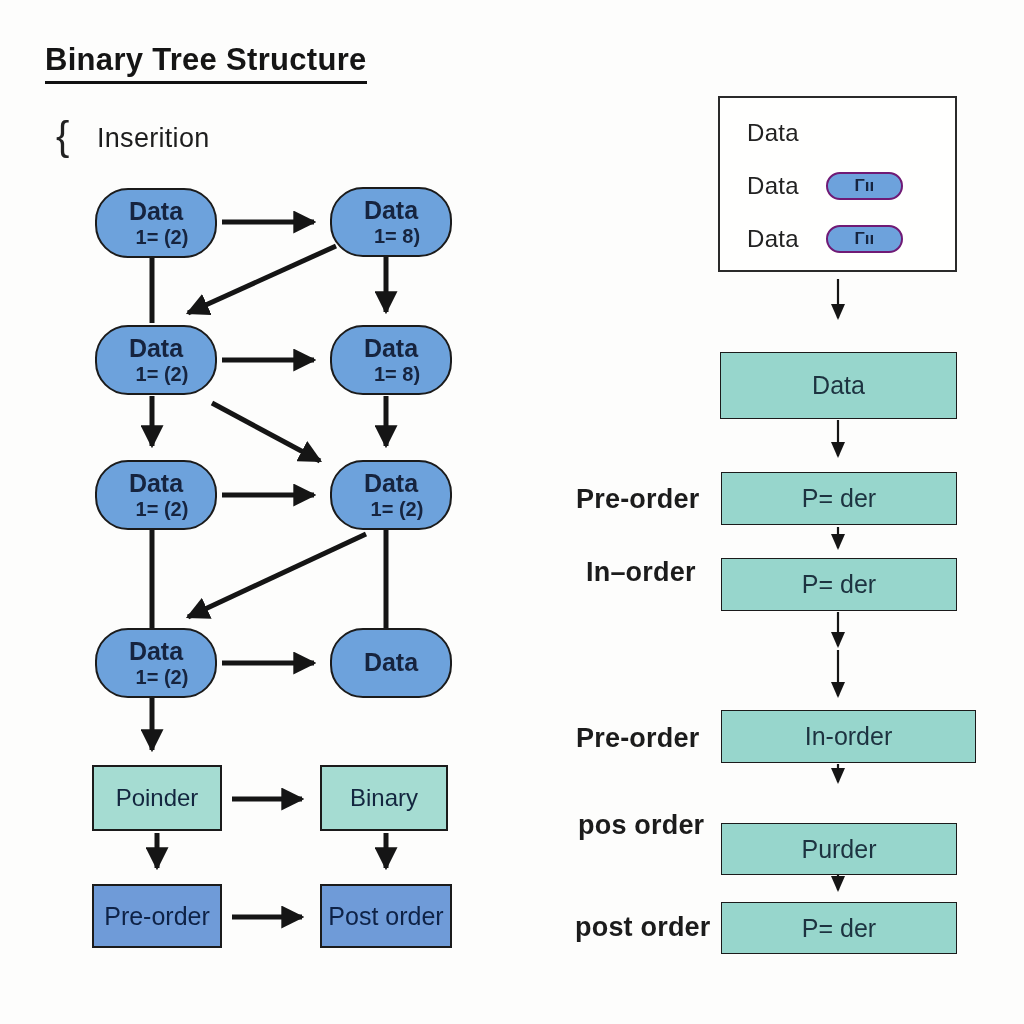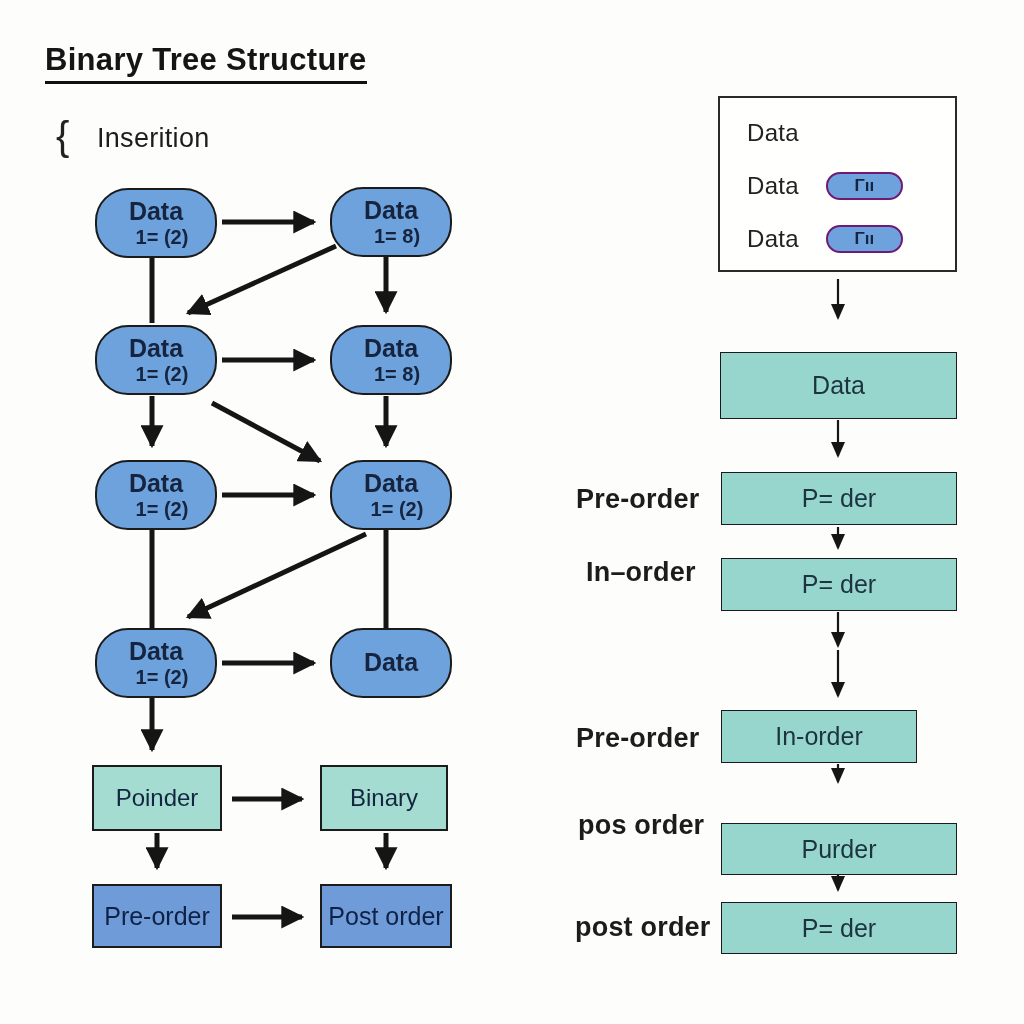--- a/index.html
+++ b/index.html
@@ -145,21 +145,21 @@
 
   <div class="rect teal-r" style="left:720px;top:352px;width:237px;height:67px">
     <span>Data</span>
   </div>
   <div class="rect teal-r" style="left:721px;top:472px;width:236px;height:53px">
     <span>P= der</span>
   </div>
   <div class="rect teal-r" style="left:721px;top:558px;width:236px;height:53px">
     <span>P= der</span>
   </div>
-  <div class="rect teal-r" style="left:721px;top:710px;width:196px;height:53px">
+  <div class="rect teal-r" style="left:721px;top:710px;width:255px;height:53px">
     <span>In-order</span>
   </div>
   <div class="rect teal-r" style="left:721px;top:823px;width:236px;height:52px">
     <span>Purder</span>
   </div>
   <div class="rect teal-r" style="left:721px;top:902px;width:236px;height:52px">
     <span>P= der</span>
   </div>
 
   <div class="rlabel" style="left:576px;top:484px">Pre-order</div>

